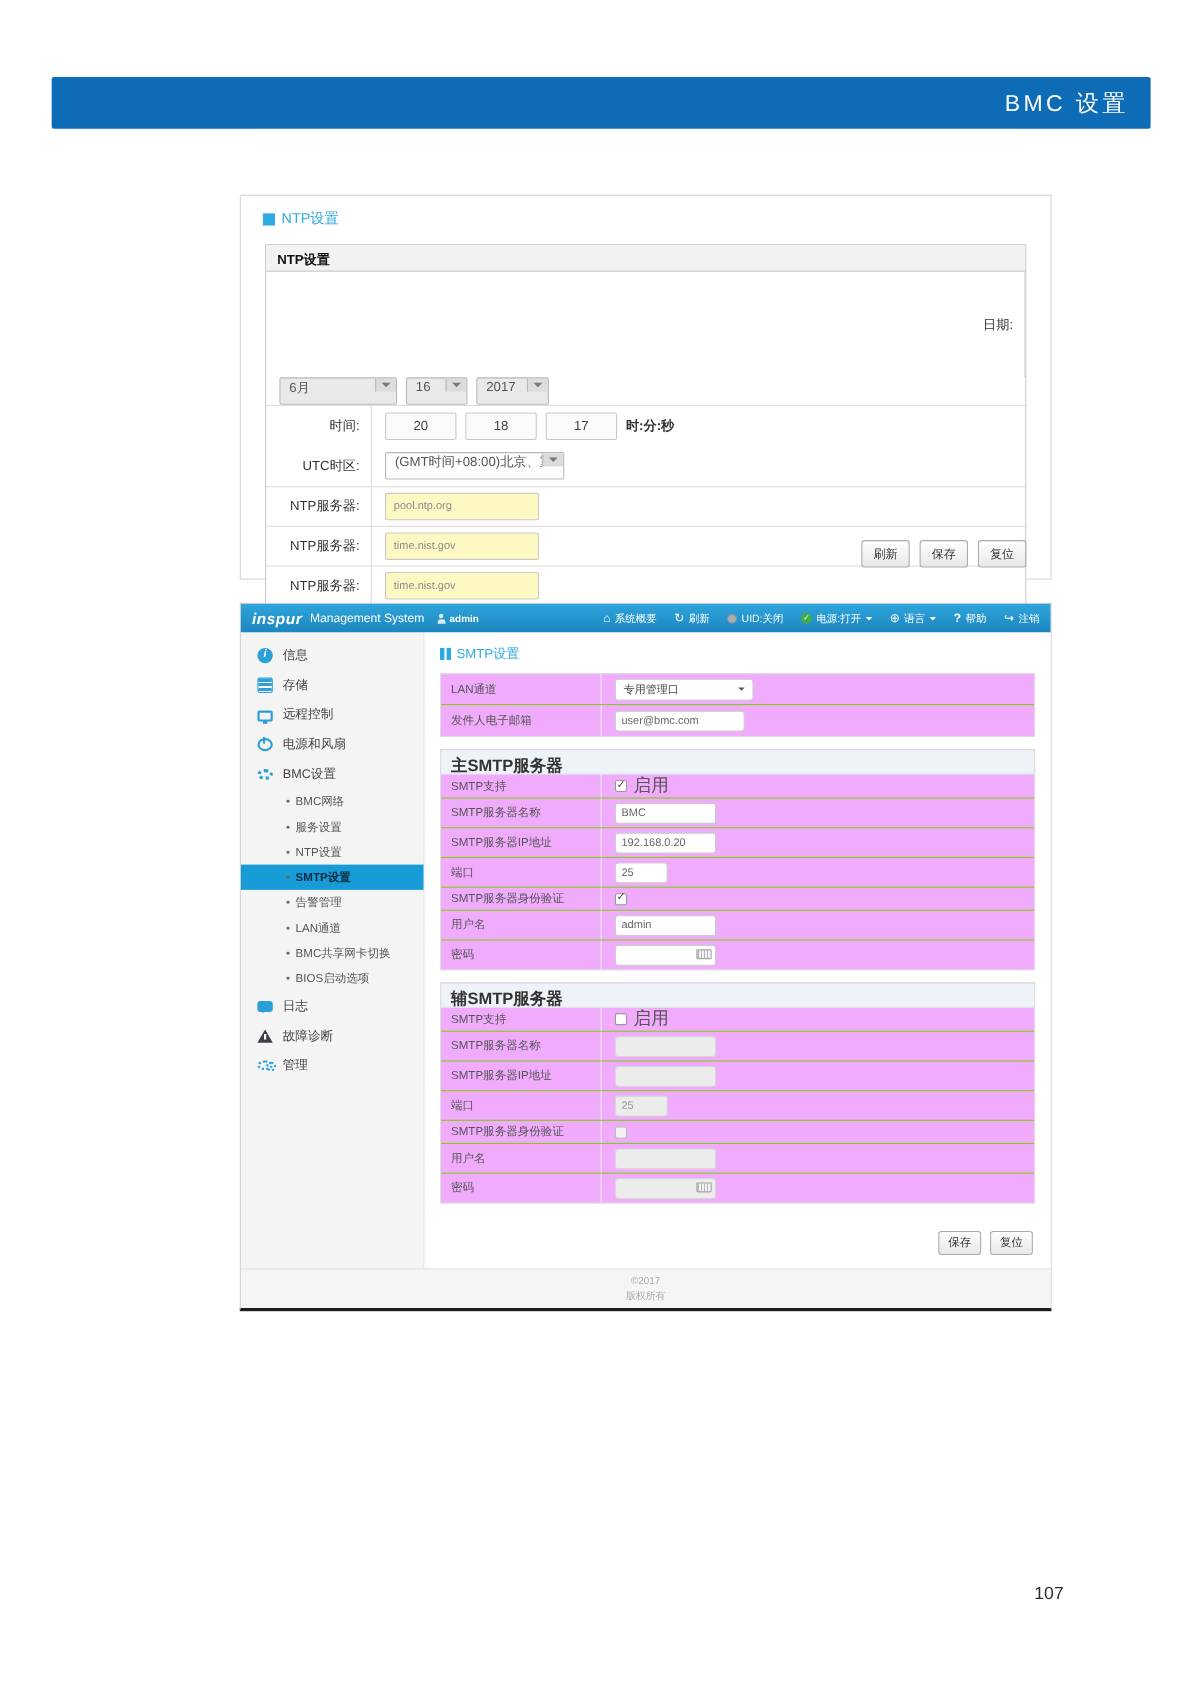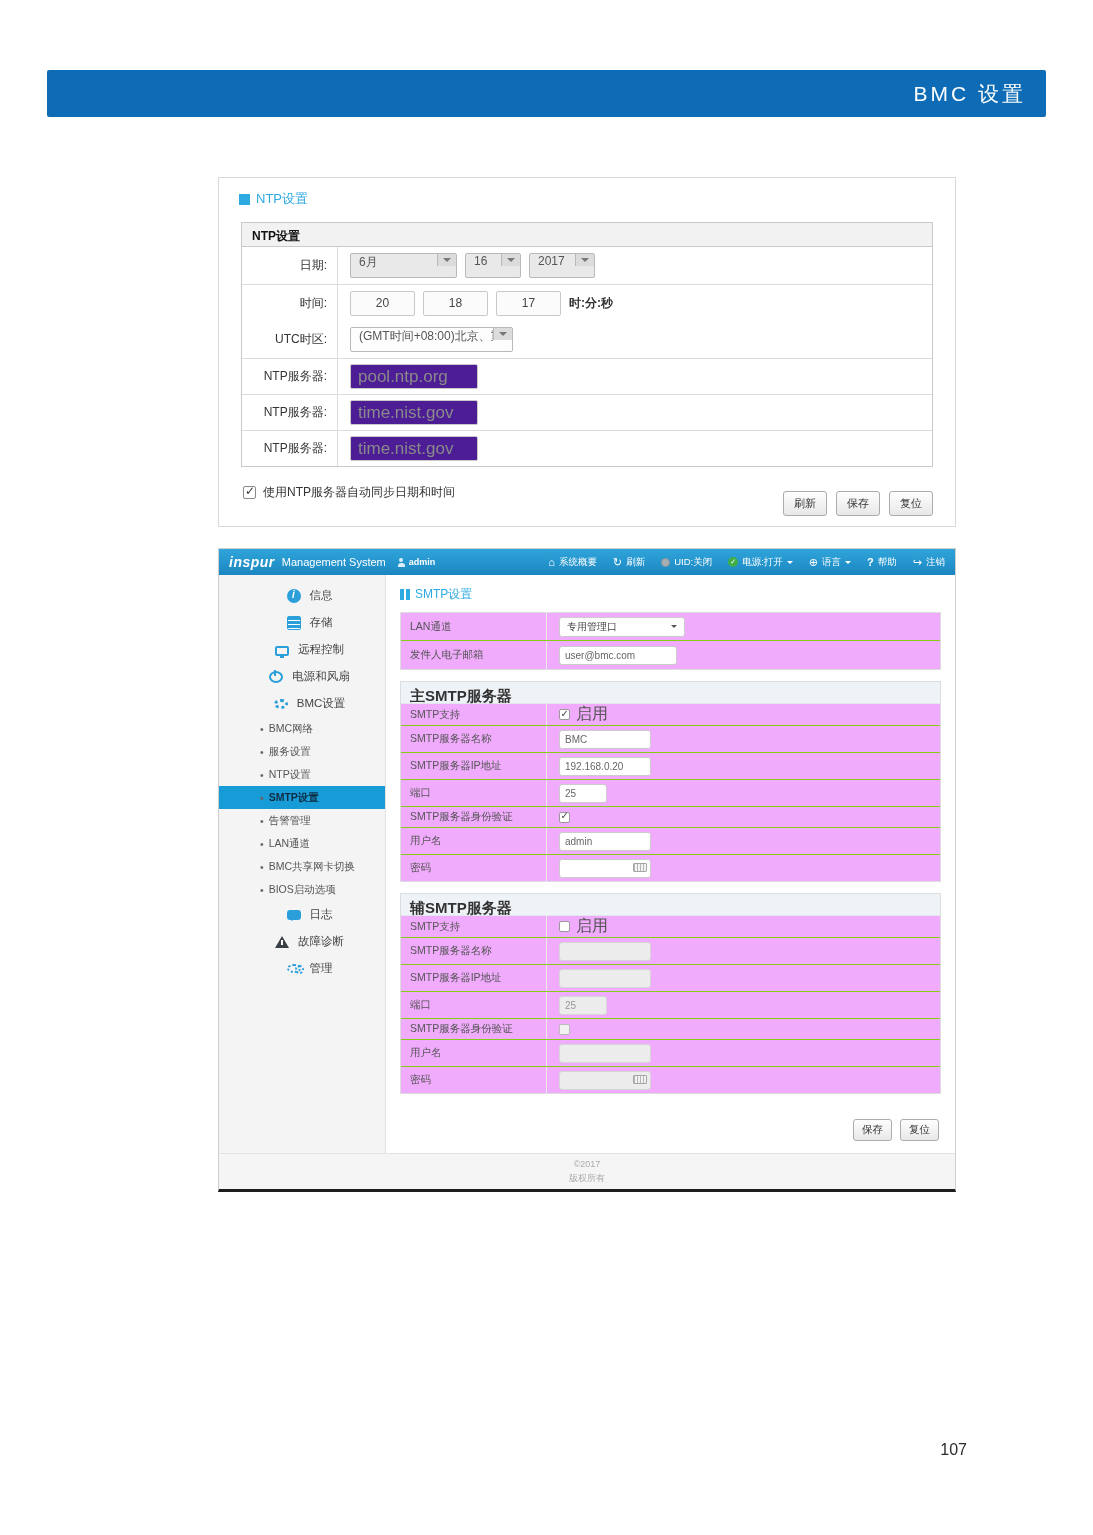--- a/index.html
+++ b/index.html
@@ -22,42 +22,42 @@
   
   .ntp-shot {
     position:absolute; left:218px; top:177px; width:738px; height:350px;
     background:#fff; border:1px solid #d8d8d8;
   }
   .panel-title { display:flex; align-items:center; gap:6px; padding:12px 20px 8px; color:#2daae1; font-size:13px; }
   .sq-icon { width:11px; height:11px; background:#2daae1; display:inline-block; }
   .ntp-table { margin:6px 22px 0; border:1px solid #c9c9c9; background:#fff; }
   .ntp-thead { background:#f2f2f2; border-bottom:1px solid #c9c9c9; font-weight:bold; font-size:12px; color:#111; padding:5px 10px; height:24px; }
   .trow { display:flex; border-top:1px solid #dcdcdc; min-height:37px; align-items:stretch; }
-  .trow.first { border-top:none; }
+  .trow.first { border-top:none;flex-direction:column; }
   .trow.noline { border-top:none; }
   .trow.srv { min-height:36px;justify-content:space-between; }
   .tlabel {
     flex:0 0 96px; text-align:right; padding-right:10px; font-size:12px; color:#333;
     display:flex; align-items:center; justify-content:flex-end; border-right:1px solid #dcdcdc;
   }
   .tfield { flex:1; display:flex; align-items:center; gap:8px; padding-left:12px; }
 
   .sel { display:flex; align-items:flex-start; border:1px solid #b9b9b9; background:#e9e9e9; height:25px; border-radius:2px; color:#555; font-size:12px; overflow:hidden; }
   .sel.white { background:#fdfdfd; }
   .sel .txt { display:flex; align-items:center; padding:0 8px; white-space:nowrap; overflow:hidden; }
   .sel .chev { flex:0 0 19px; background:#dcdcdc; border-left:1px solid #b9b9b9; display:flex; align-items:center; justify-content:center; }
   .sel .chev::after { content:""; border:4px solid transparent; border-top-color:#777; margin-top:4px; }
 
   .tin {
     width:65px; height:25px; border:1px solid #c9c9c9; border-radius:2px; background:#fbfbfb;
     text-align:center; font-size:12px; color:#444; font-family:inherit;
   }
   .ntp-inp {
-    width:128px; height:25px; border:1px solid #c9c9c9; border-radius:2px; background:#4c1d95;
-    font-size:17px; color:#8a8a8a; padding:0 7px; font-family:inherit;
+    width:140px; height:25px; border:1px solid #c9c9c9; border-radius:2px; background:#fef9c3;
+    font-size:10px; color:#8a8a8a; padding:0 7px; font-family:inherit;
   }
   .suffix { font-size:12px; color:#333; font-weight:bold; }
 
   .ntp-check { margin:17px 0 0 24px; display:flex; gap:7px; align-items:center; font-size:12px; color:#333; }
   .cb { width:13px; height:13px; border:1px solid #8a8a8a; background:#fff; position:relative; border-radius:2px; flex:0 0 13px; }
   .cb.checked::after { content:"\2713"; position:absolute; top:-3px; left:1px; font-size:12px; color:#333; }
 
   .ntp-btns { position:absolute; right:22px; bottom:10px; display:flex; gap:9px; }
   .btn {
     padding:4px 10px; font-size:11px; color:#333; font-family:inherit;
@@ -82,21 +82,21 @@
   .person::after { content:""; position:absolute; left:0; bottom:0; width:7px; height:4px; border-radius:3px 3px 0 0; background:#dceefb; }
   .nav-menu { margin-left:auto; display:flex; gap:16px; align-items:center; font-size:9.5px; }
   .nav-item { display:flex; align-items:center; gap:4px; cursor:pointer; white-space:nowrap; }
   .nico { font-size:11px; line-height:1; }
   .dot-ico { width:9px; height:9px; border-radius:50%; background:#a9b0b5; border:1px solid #8d9499; }
   .pwr-ico { width:10px; height:10px; border-radius:50%; background:#3fae49; color:#fff; font-size:7px; display:flex; align-items:center; justify-content:center; }
   .dcaret { width:0; height:0; border:3px solid transparent; border-top-color:#fff; margin-top:3px; }
 
   .app-body { flex:1; display:flex; min-height:0; }
   .sidebar { flex:0 0 167px; background:#f4f4f4; border-right:1px solid #e2e2e2; padding-top:7px; }
-  .side-item { height:27px; display:flex; align-items:center; gap:9px; padding-left:15px; font-size:11.5px; color:#444; cursor:pointer;justify-content:center; }
+  .side-item { height:27px; display:flex; align-items:center; gap:9px; padding-left:15px; font-size:11.5px; color:#444; cursor:pointer; }
   .side-sub { height:23px; display:flex; align-items:center; padding-left:41px; font-size:10.5px; color:#555; cursor:pointer; }
   .side-sub .blt { margin-right:5px; color:#666; }
   .side-sub.selected { background:#189cd8; color:#0c2d42; font-weight:bold; }
 
   .si { width:14px; height:14px; flex:0 0 14px; position:relative; display:inline-block; }
   .si-info { background:#2b9fd9; border-radius:50%; color:#fff; }
   .si-info::after { content:"i"; position:absolute; left:0; right:0; top:0.5px; text-align:center; font-size:10px; font-weight:bold; font-style:italic; color:#fff; }
   .si-storage { border-radius:2px; background:repeating-linear-gradient(#2b9fd9 0 3px, #ffffff 3px 4px); border:1px solid #2b9fd9; }
   .si-remote { width:14px; height:10px; margin-top:2px; border:2px solid #2b9fd9; border-radius:2px; }
   .si-remote::after { content:""; position:absolute; left:3px; bottom:-4px; width:4px; height:3px; background:#2b9fd9; }

